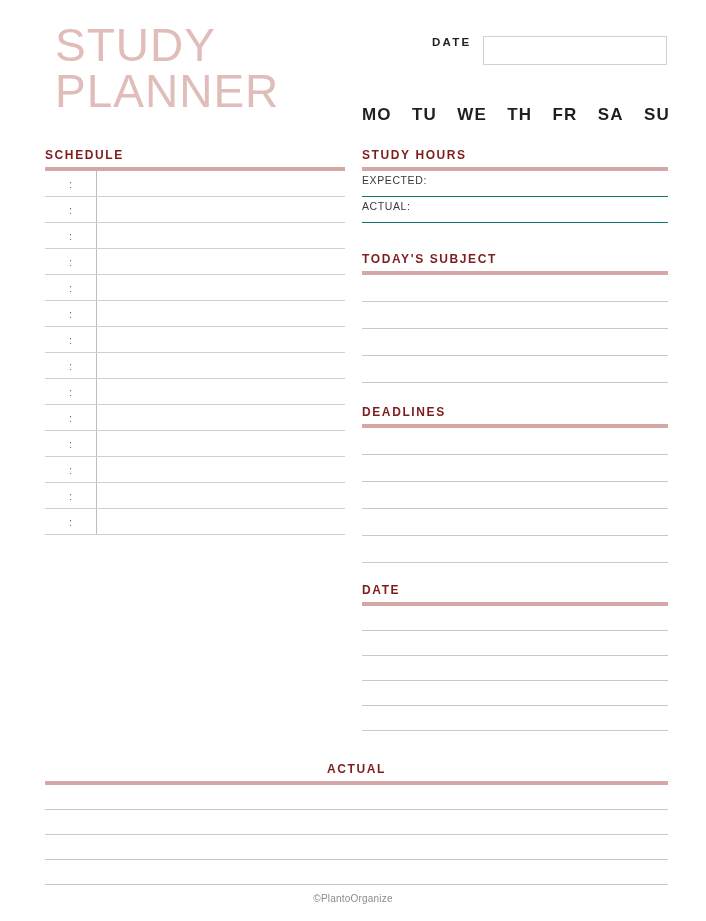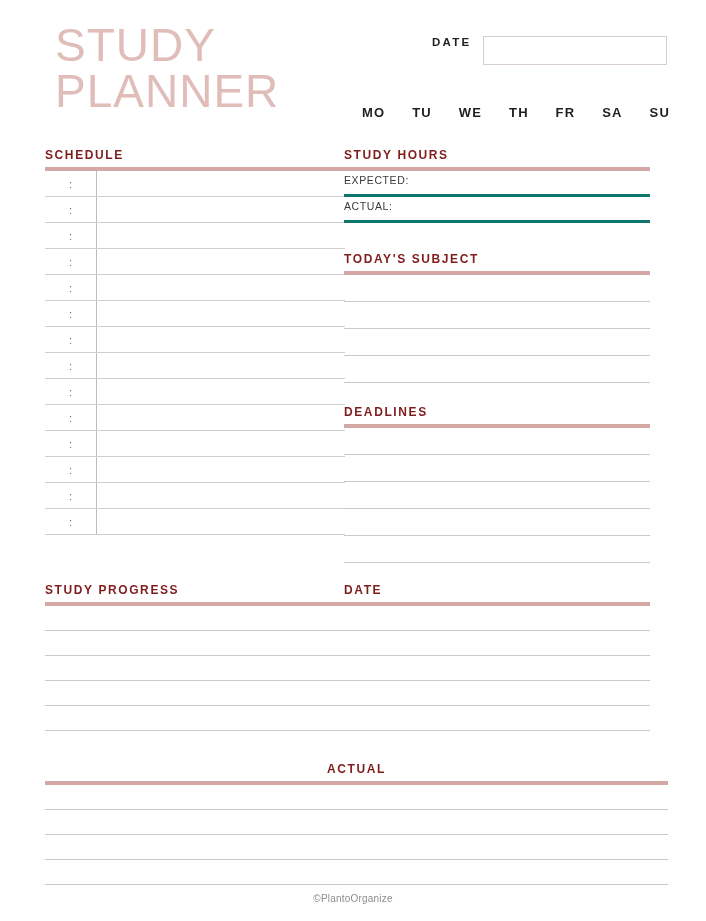--- a/index.html
+++ b/index.html
@@ -67,35 +67,35 @@
   }
   .weekdays {
     position: absolute;
     left: 362px;
     top: 105px;
     width: 308px;
     display: flex;
     justify-content: space-between;
   }
   .weekday {
-    font-size: 13px;
+    font-size: 17px;
     font-weight: bold;
     letter-spacing: 1.2px;
     color: #1f1f1f;
   }
 
   
   .col-left {
     position: absolute;
     left: 45px;
     width: 300px;
   }
   .col-right {
     position: absolute;
-    left: 344px;
+    left: 362px;
     width: 306px;
   }
 
   .section-head {
     font-size: 12px;
     font-weight: bold;
     letter-spacing: 1.6px;
     color: #7f1d1d;
     white-space: nowrap;
   }
@@ -132,21 +132,21 @@
   .lines {
     width: 100%;
   }
   .wline {
     border-bottom: 1px solid #c9c9c9;
     box-sizing: border-box;
   }
 
   
   .label-line {
-    border-bottom: 3px solid #0f766e;
+    border-bottom: 1px solid #0f766e;
     box-sizing: border-box;
     position: relative;
     display: flex;
     align-items: flex-start;
   }
   .inline-label {
     font-size: 10.5px;
     letter-spacing: 0.6px;
     color: #3a3a3a;
     padding-top: 3px;
@@ -245,31 +245,20 @@
           <div class="sched-time">:</div>
           <div class="sched-task"></div>
         </div>
         <div class="sched-row">
           <div class="sched-time">:</div>
           <div class="sched-task"></div>
         </div>
       </div>
   </div>
 
-  <div class="col-left" style="top:583px;">
-    <div class="section-head">STUDY PROGRESS</div>
-    <div class="accent-bar"></div>
-    <div class="lines" id="study-progress-lines">
-        <div class="wline" style="height: 25px;"></div>
-        <div class="wline" style="height: 25px;"></div>
-        <div class="wline" style="height: 25px;"></div>
-        <div class="wline" style="height: 25px;"></div>
-        <div class="wline" style="height: 25px;"></div>
-      </div>
-  </div>
 
   <div class="col-right" style="top:148px;">
     <div class="section-head">STUDY HOURS</div>
     <div class="accent-bar"></div>
     <div class="label-line" style="height:26px;">
       <span class="inline-label">EXPECTED:</span>
     </div>
     <div class="label-line" style="height:26px;">
       <span class="inline-label">ACTUAL:</span>
     </div>

